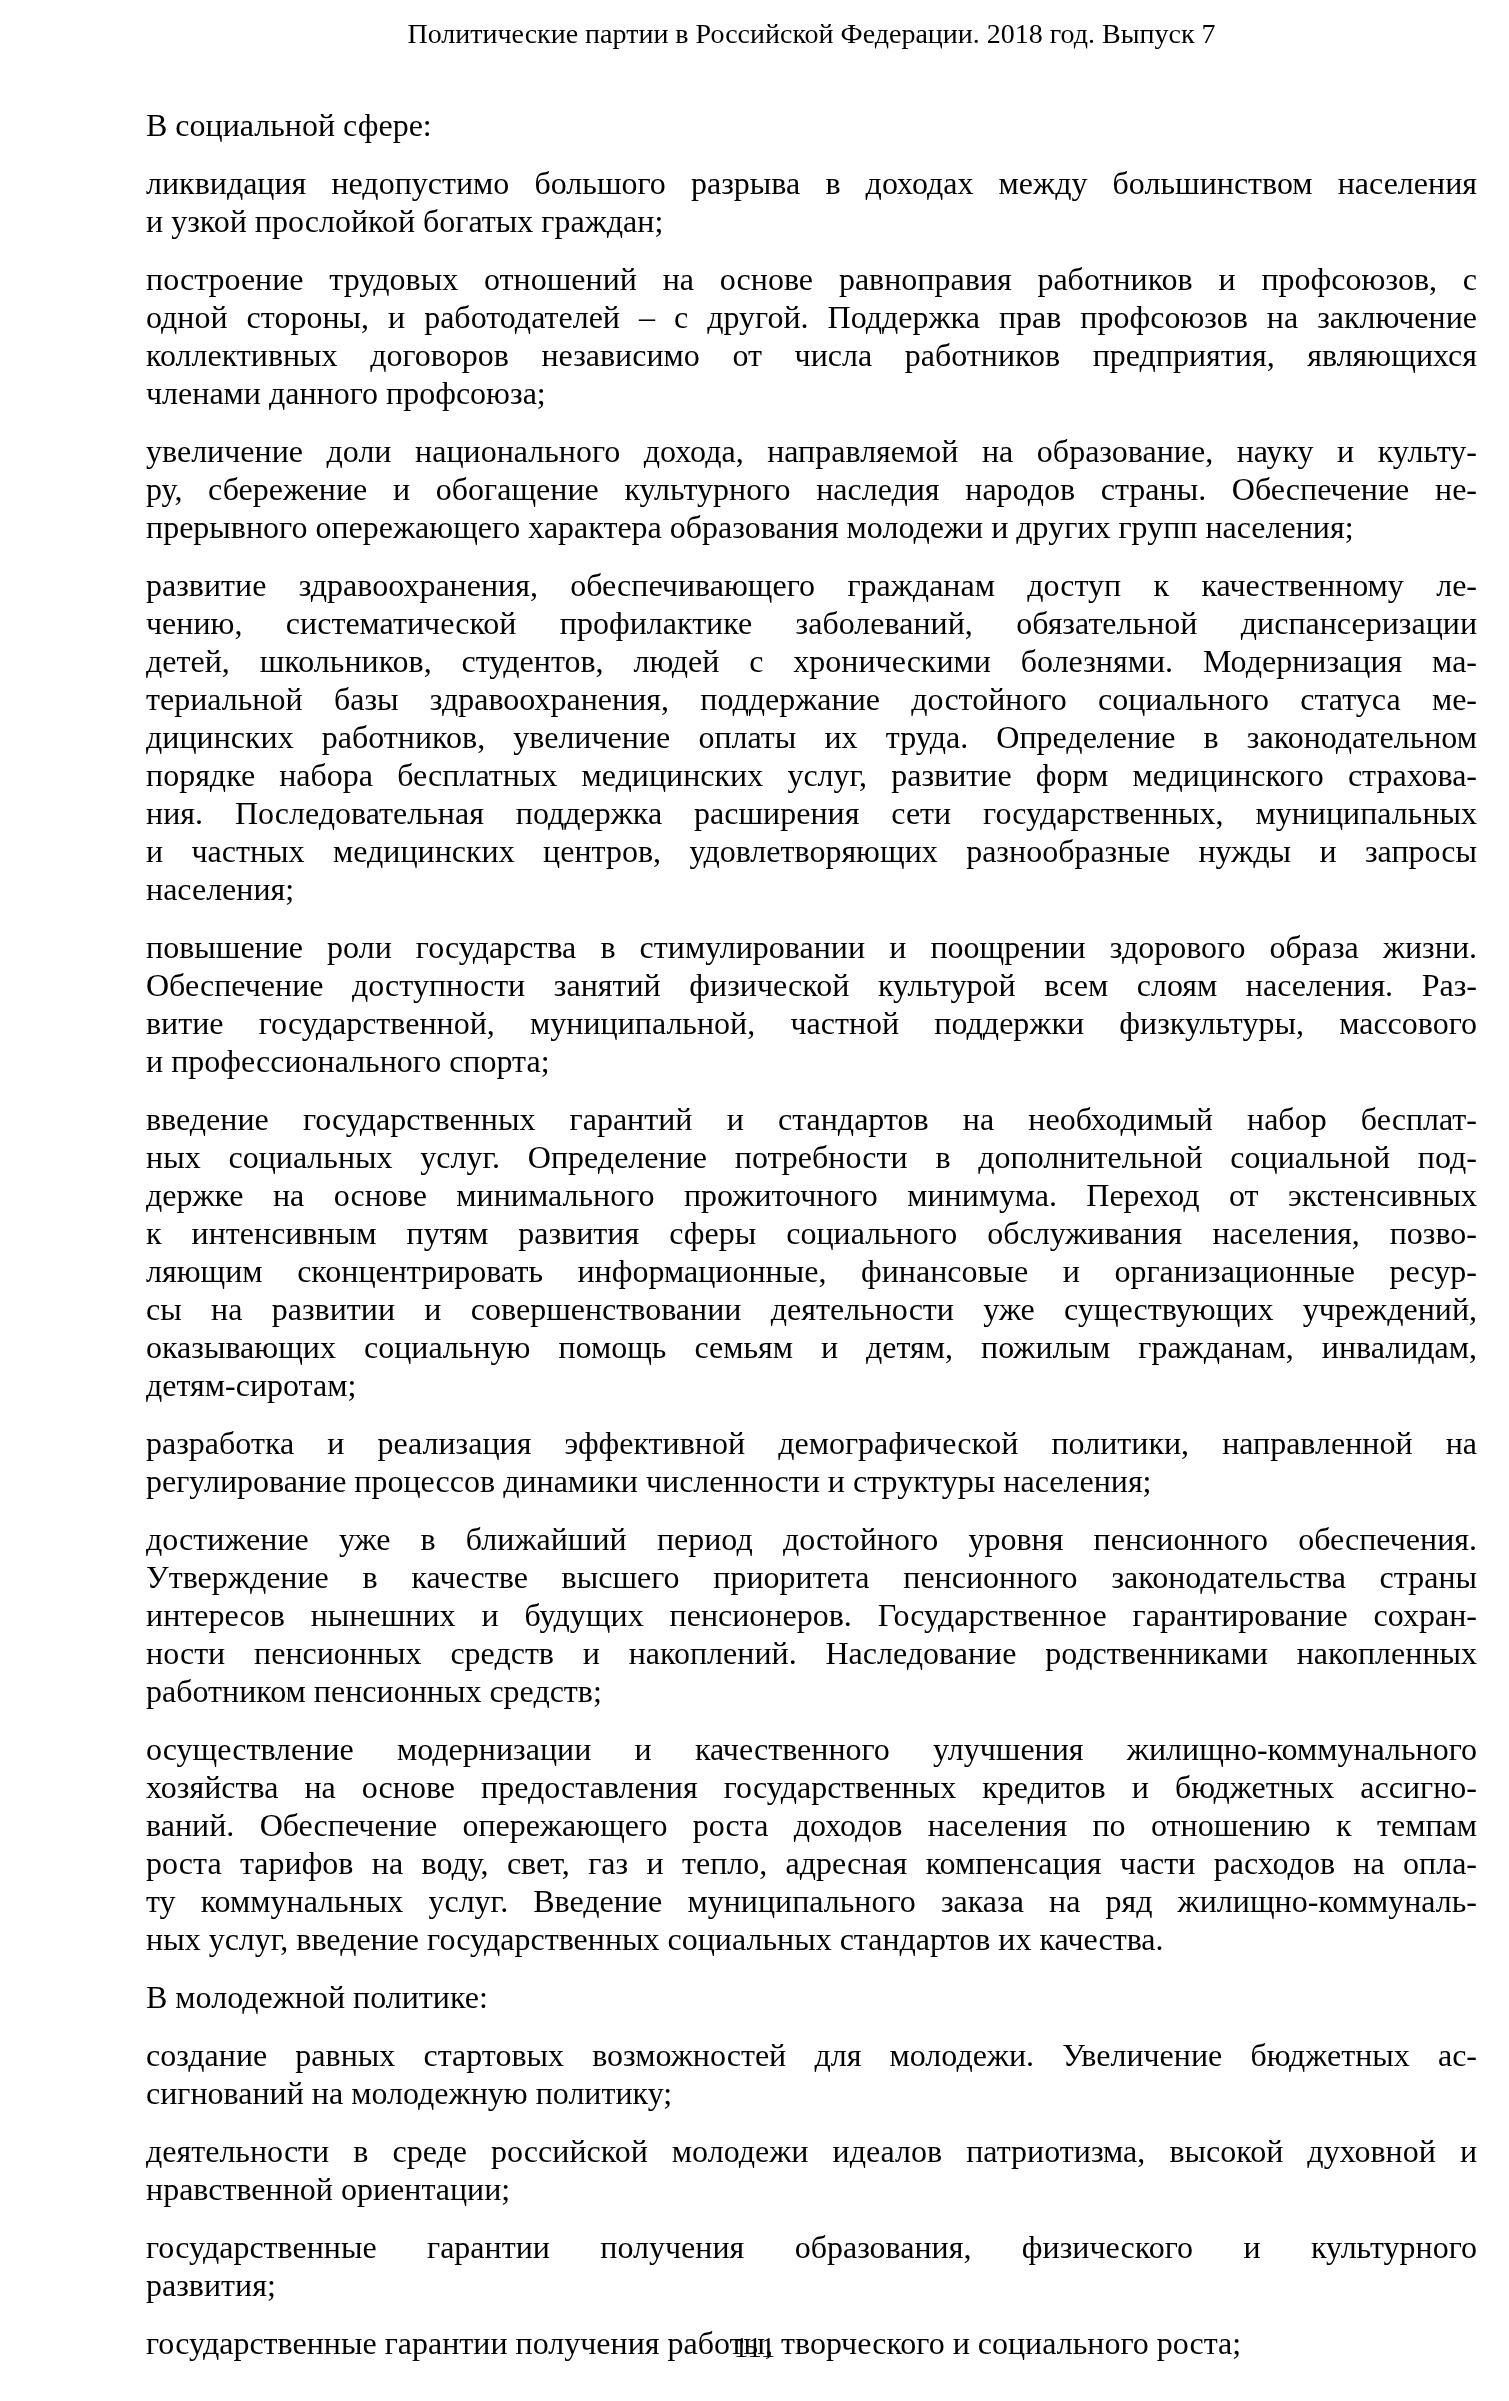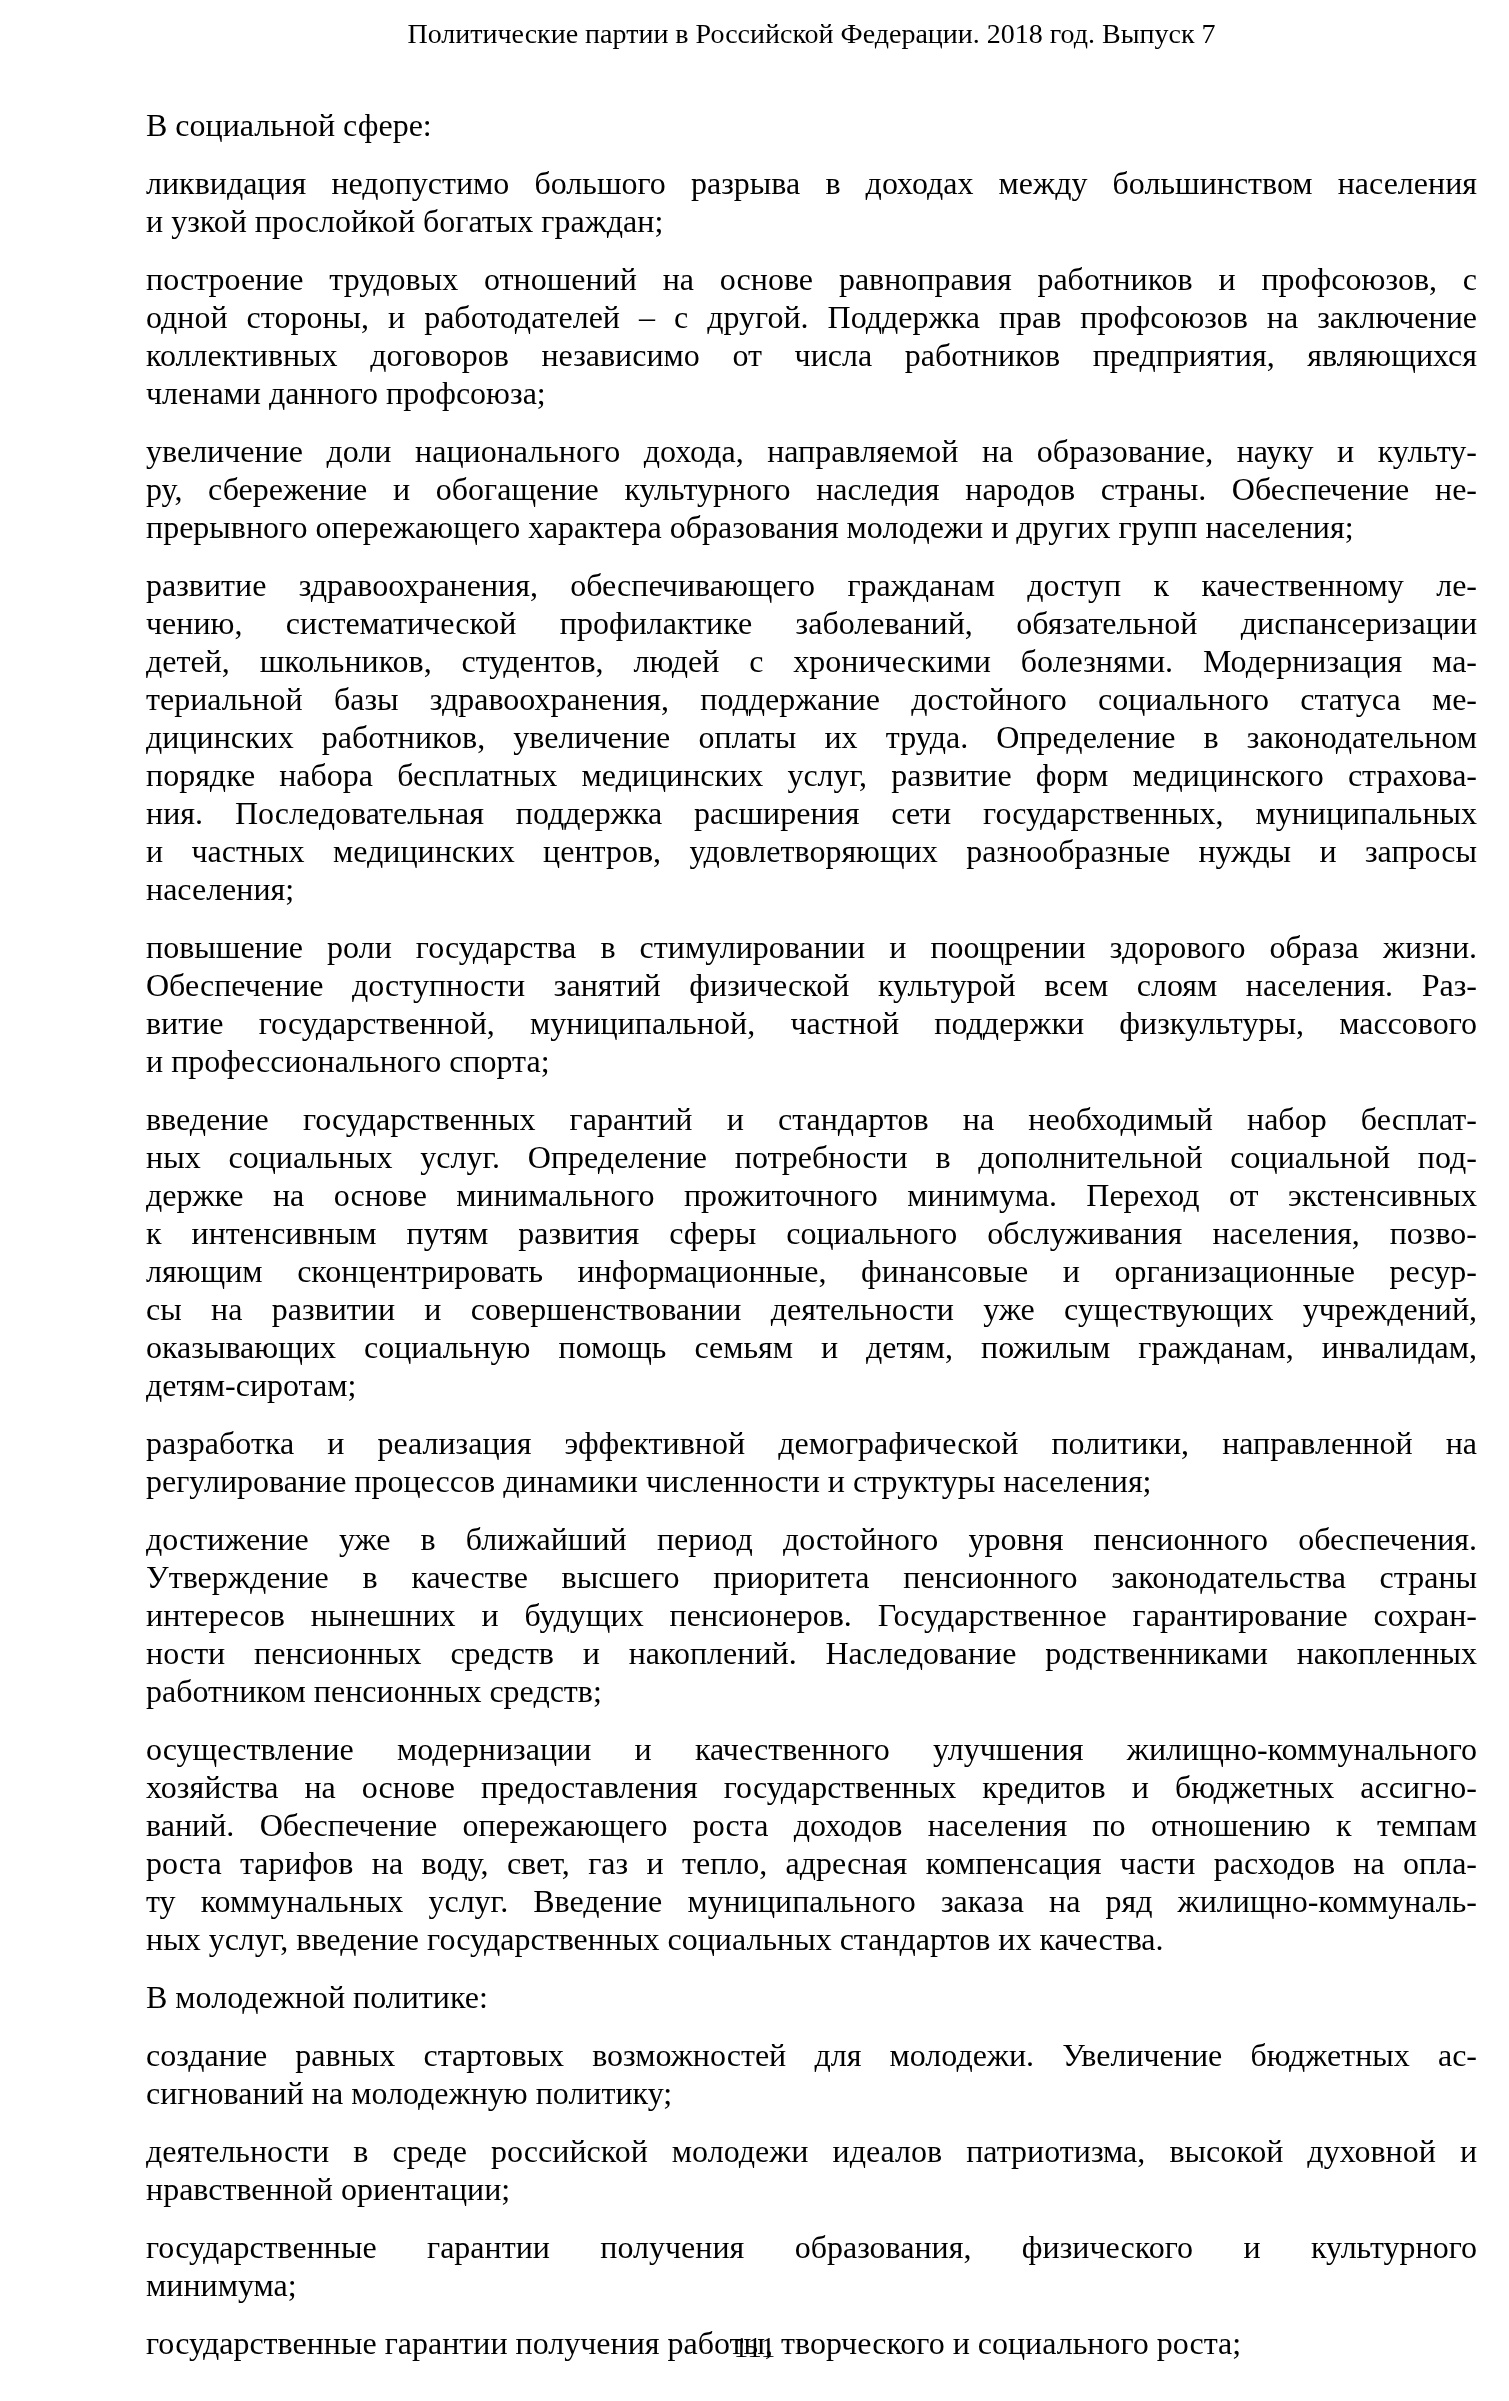--- a/index.html
+++ b/index.html
@@ -126,21 +126,21 @@
       <div class="para">
         <div class="line">создание равных стартовых возможностей для молодежи. Увеличение бюджетных ас-</div>
         <div class="line last">сигнований на молодежную политику;</div>
       </div>
       <div class="para">
         <div class="line">деятельности в среде российской молодежи идеалов патриотизма, высокой духовной и</div>
         <div class="line last">нравственной ориентации;</div>
       </div>
       <div class="para">
         <div class="line">государственные гарантии получения образования, физического и культурного</div>
-        <div class="line last">минимума;</div>
+        <div class="line last">развития;</div>
       </div>
       <div class="para">
         <div class="line last">государственные гарантии получения работы, творческого и социального роста;</div>
       </div>
     </div>
 
   <div class="page-number">111</div>
 </div>
 
 

